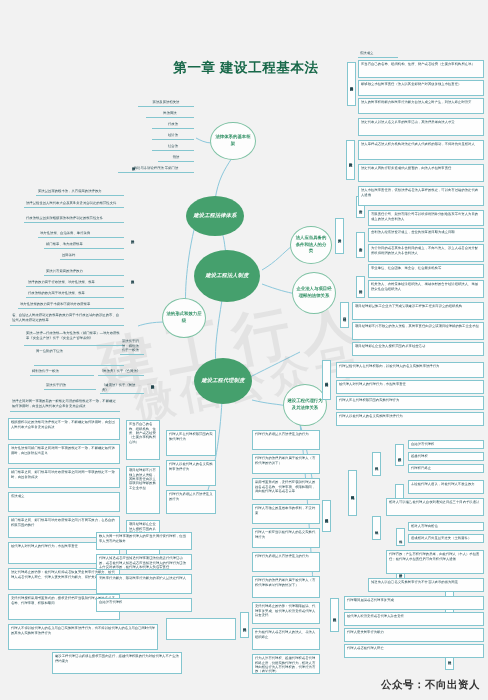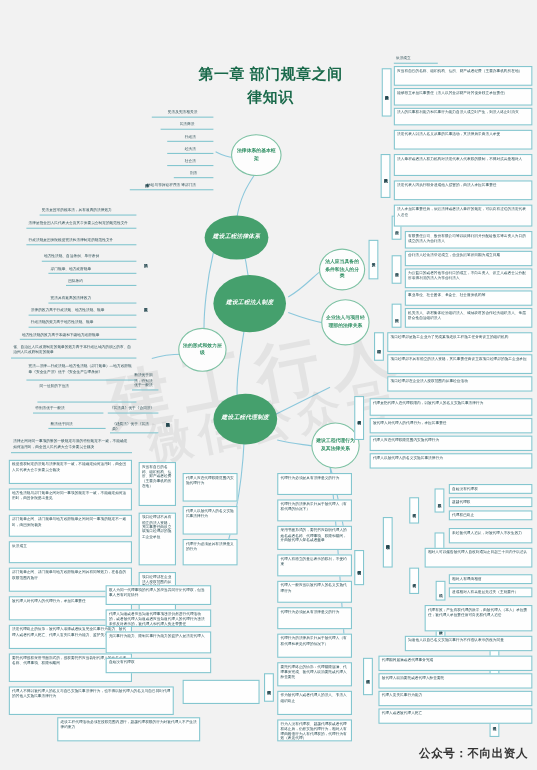--- a/index.html
+++ b/index.html
@@ -109,22 +109,21 @@
       <path d="M300,424 C306,470 310,540 314,596"></path>
 
       <path d="M222,400 C220,440 214,470 208,490"></path>
     </g>
   </svg>
 
   <div class="wm wm1">建工行人</div>
   <div class="wm wm2">微信公众号</div>
 
   <div class="title">
-    <div>第一章 部门规章之间</div>
-    <div>律知识</div>
+    <div>第一章 建设工程基本法</div>
   </div>
 
   <div class="hub" style="left:186px;top:196px;width:58px;height:40px;">建设工程法律体系</div>
   <div class="hub" style="left:194px;top:250px;width:66px;height:52px;">建设工程法人制度</div>
   <div class="hub" style="left:194px;top:358px;width:58px;height:46px;">建设工程代理制度</div>
 
   <div class="bub" style="left:210px;top:122px;width:46px;height:38px;">法律体系的基本框架</div>
   <div class="bub" style="left:290px;top:226px;width:42px;height:38px;">法人应当具备的条件和法人的分类</div>
   <div class="bub" style="left:292px;top:272px;width:44px;height:42px;">企业法人与项目经理部的法律关系</div>
   <div class="bub" style="left:162px;top:298px;width:44px;height:40px;">法的形式和效力层级</div>

